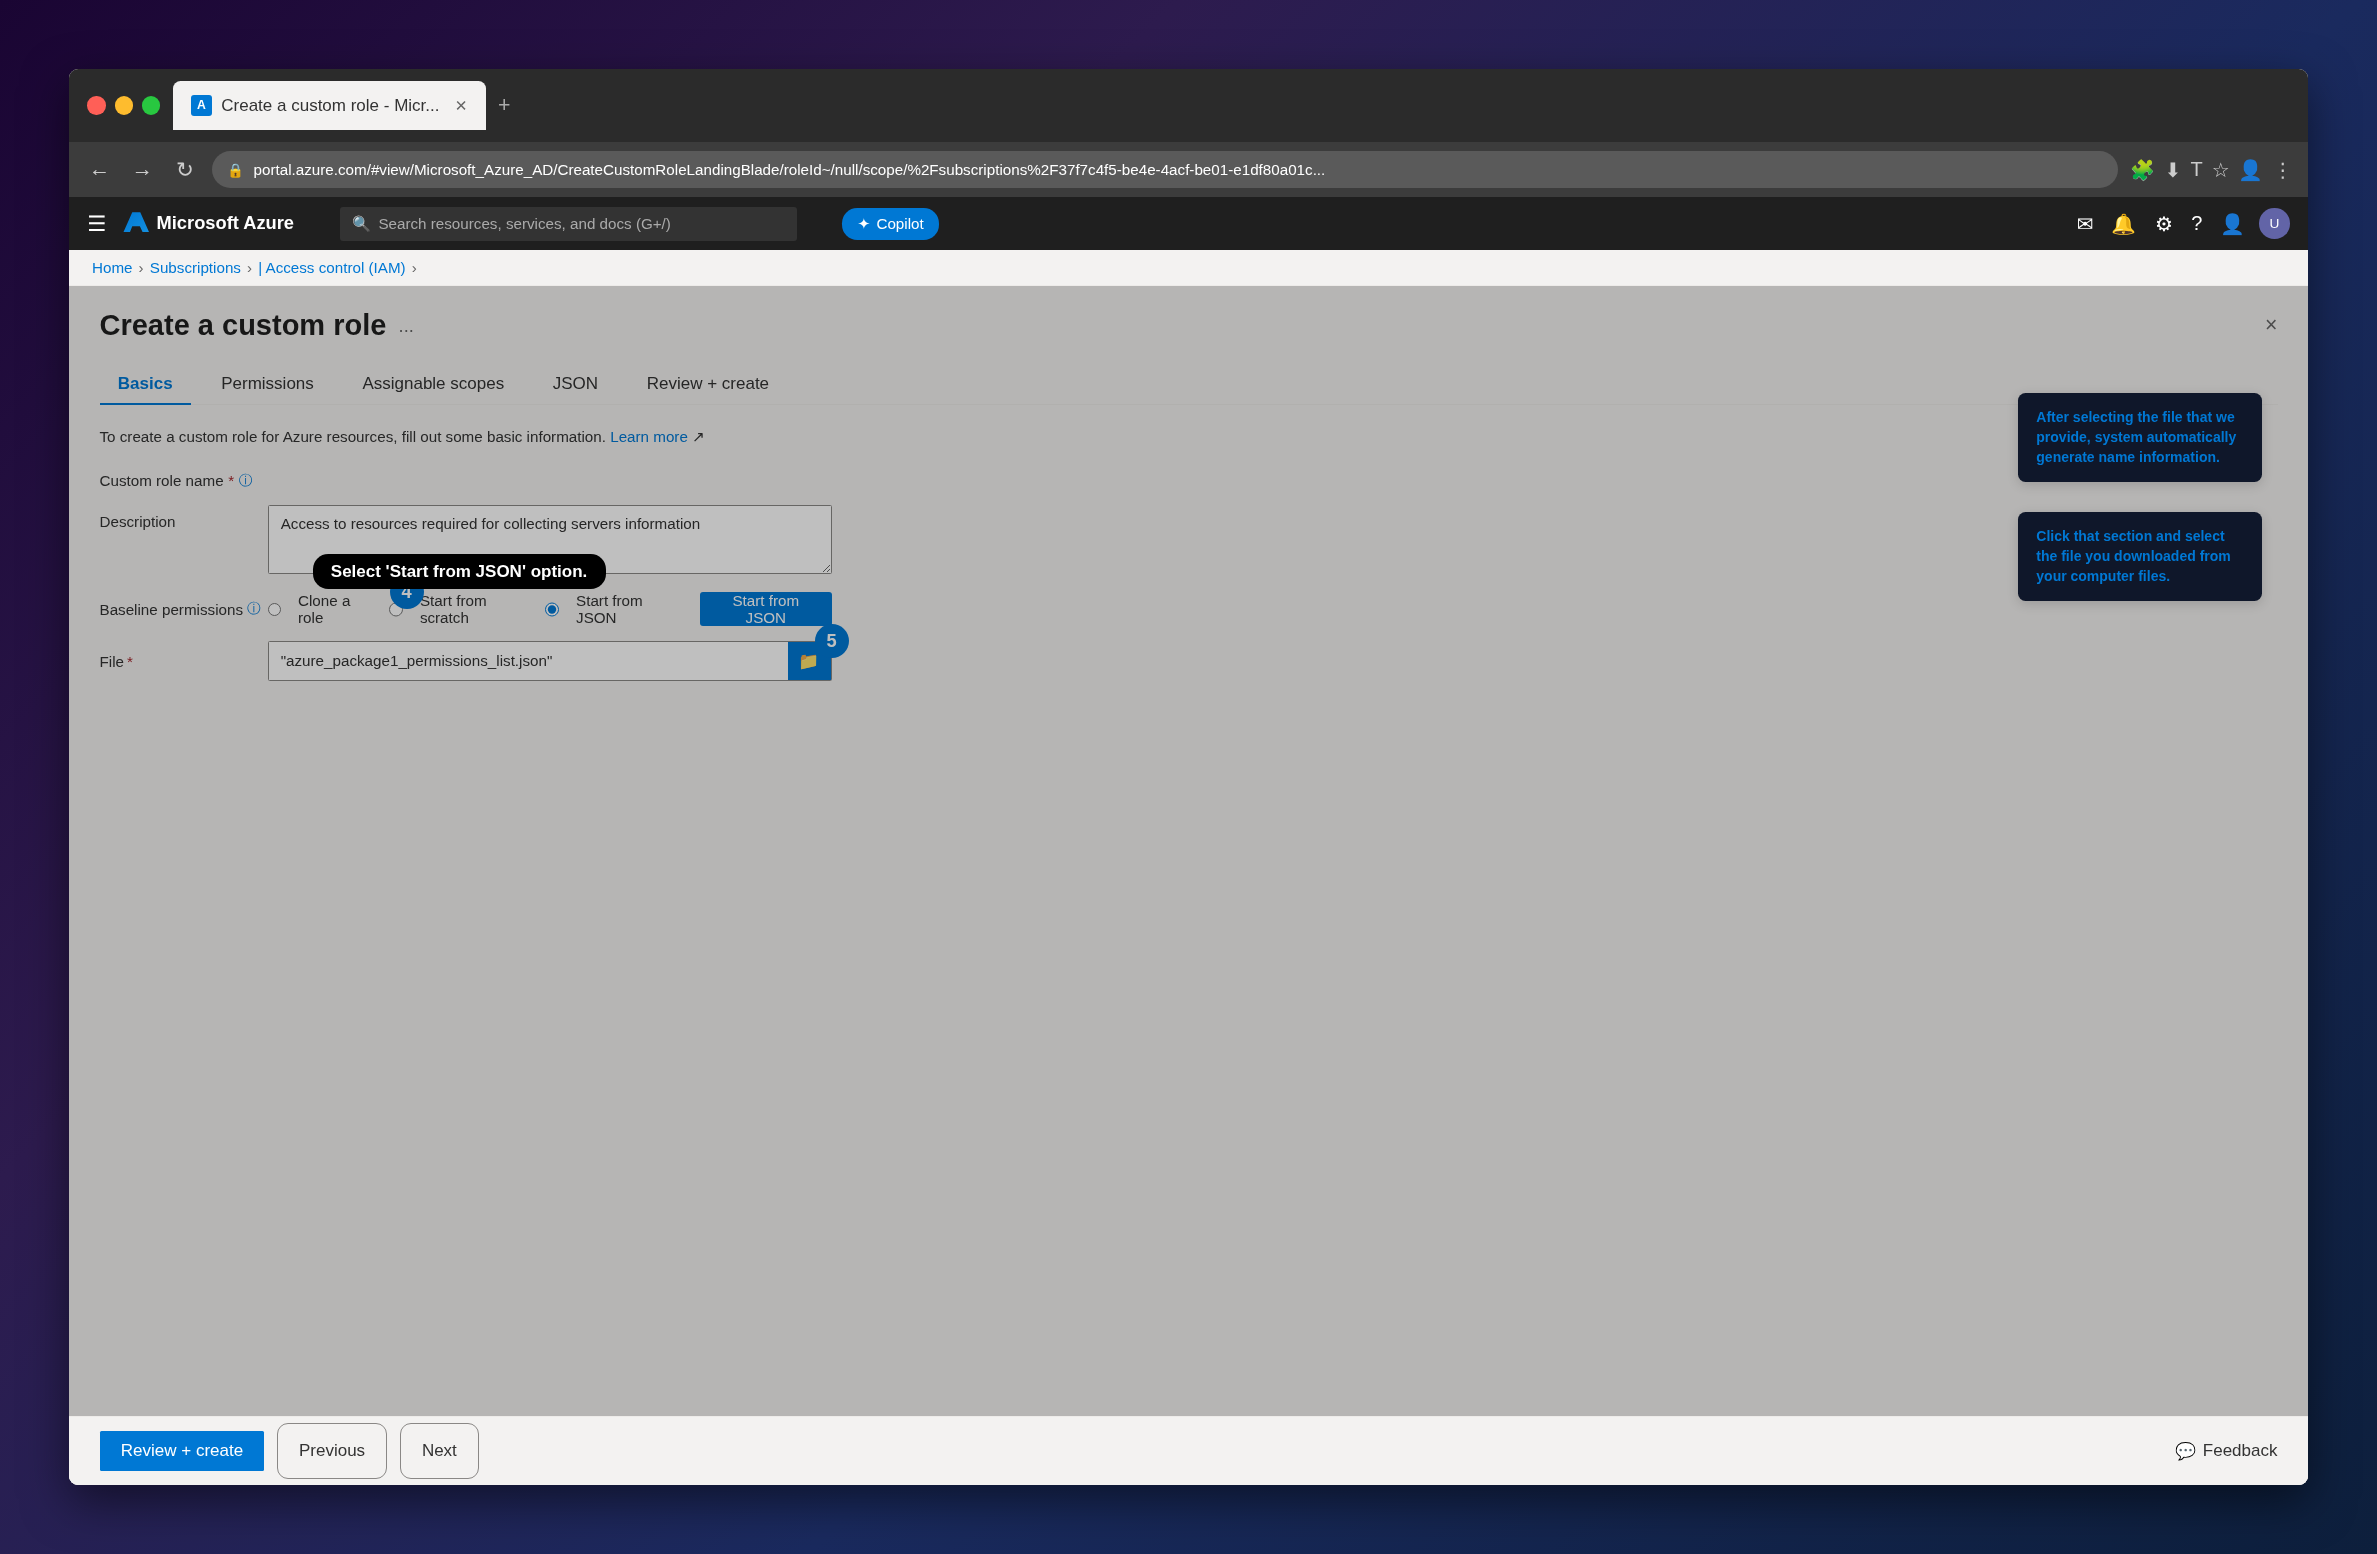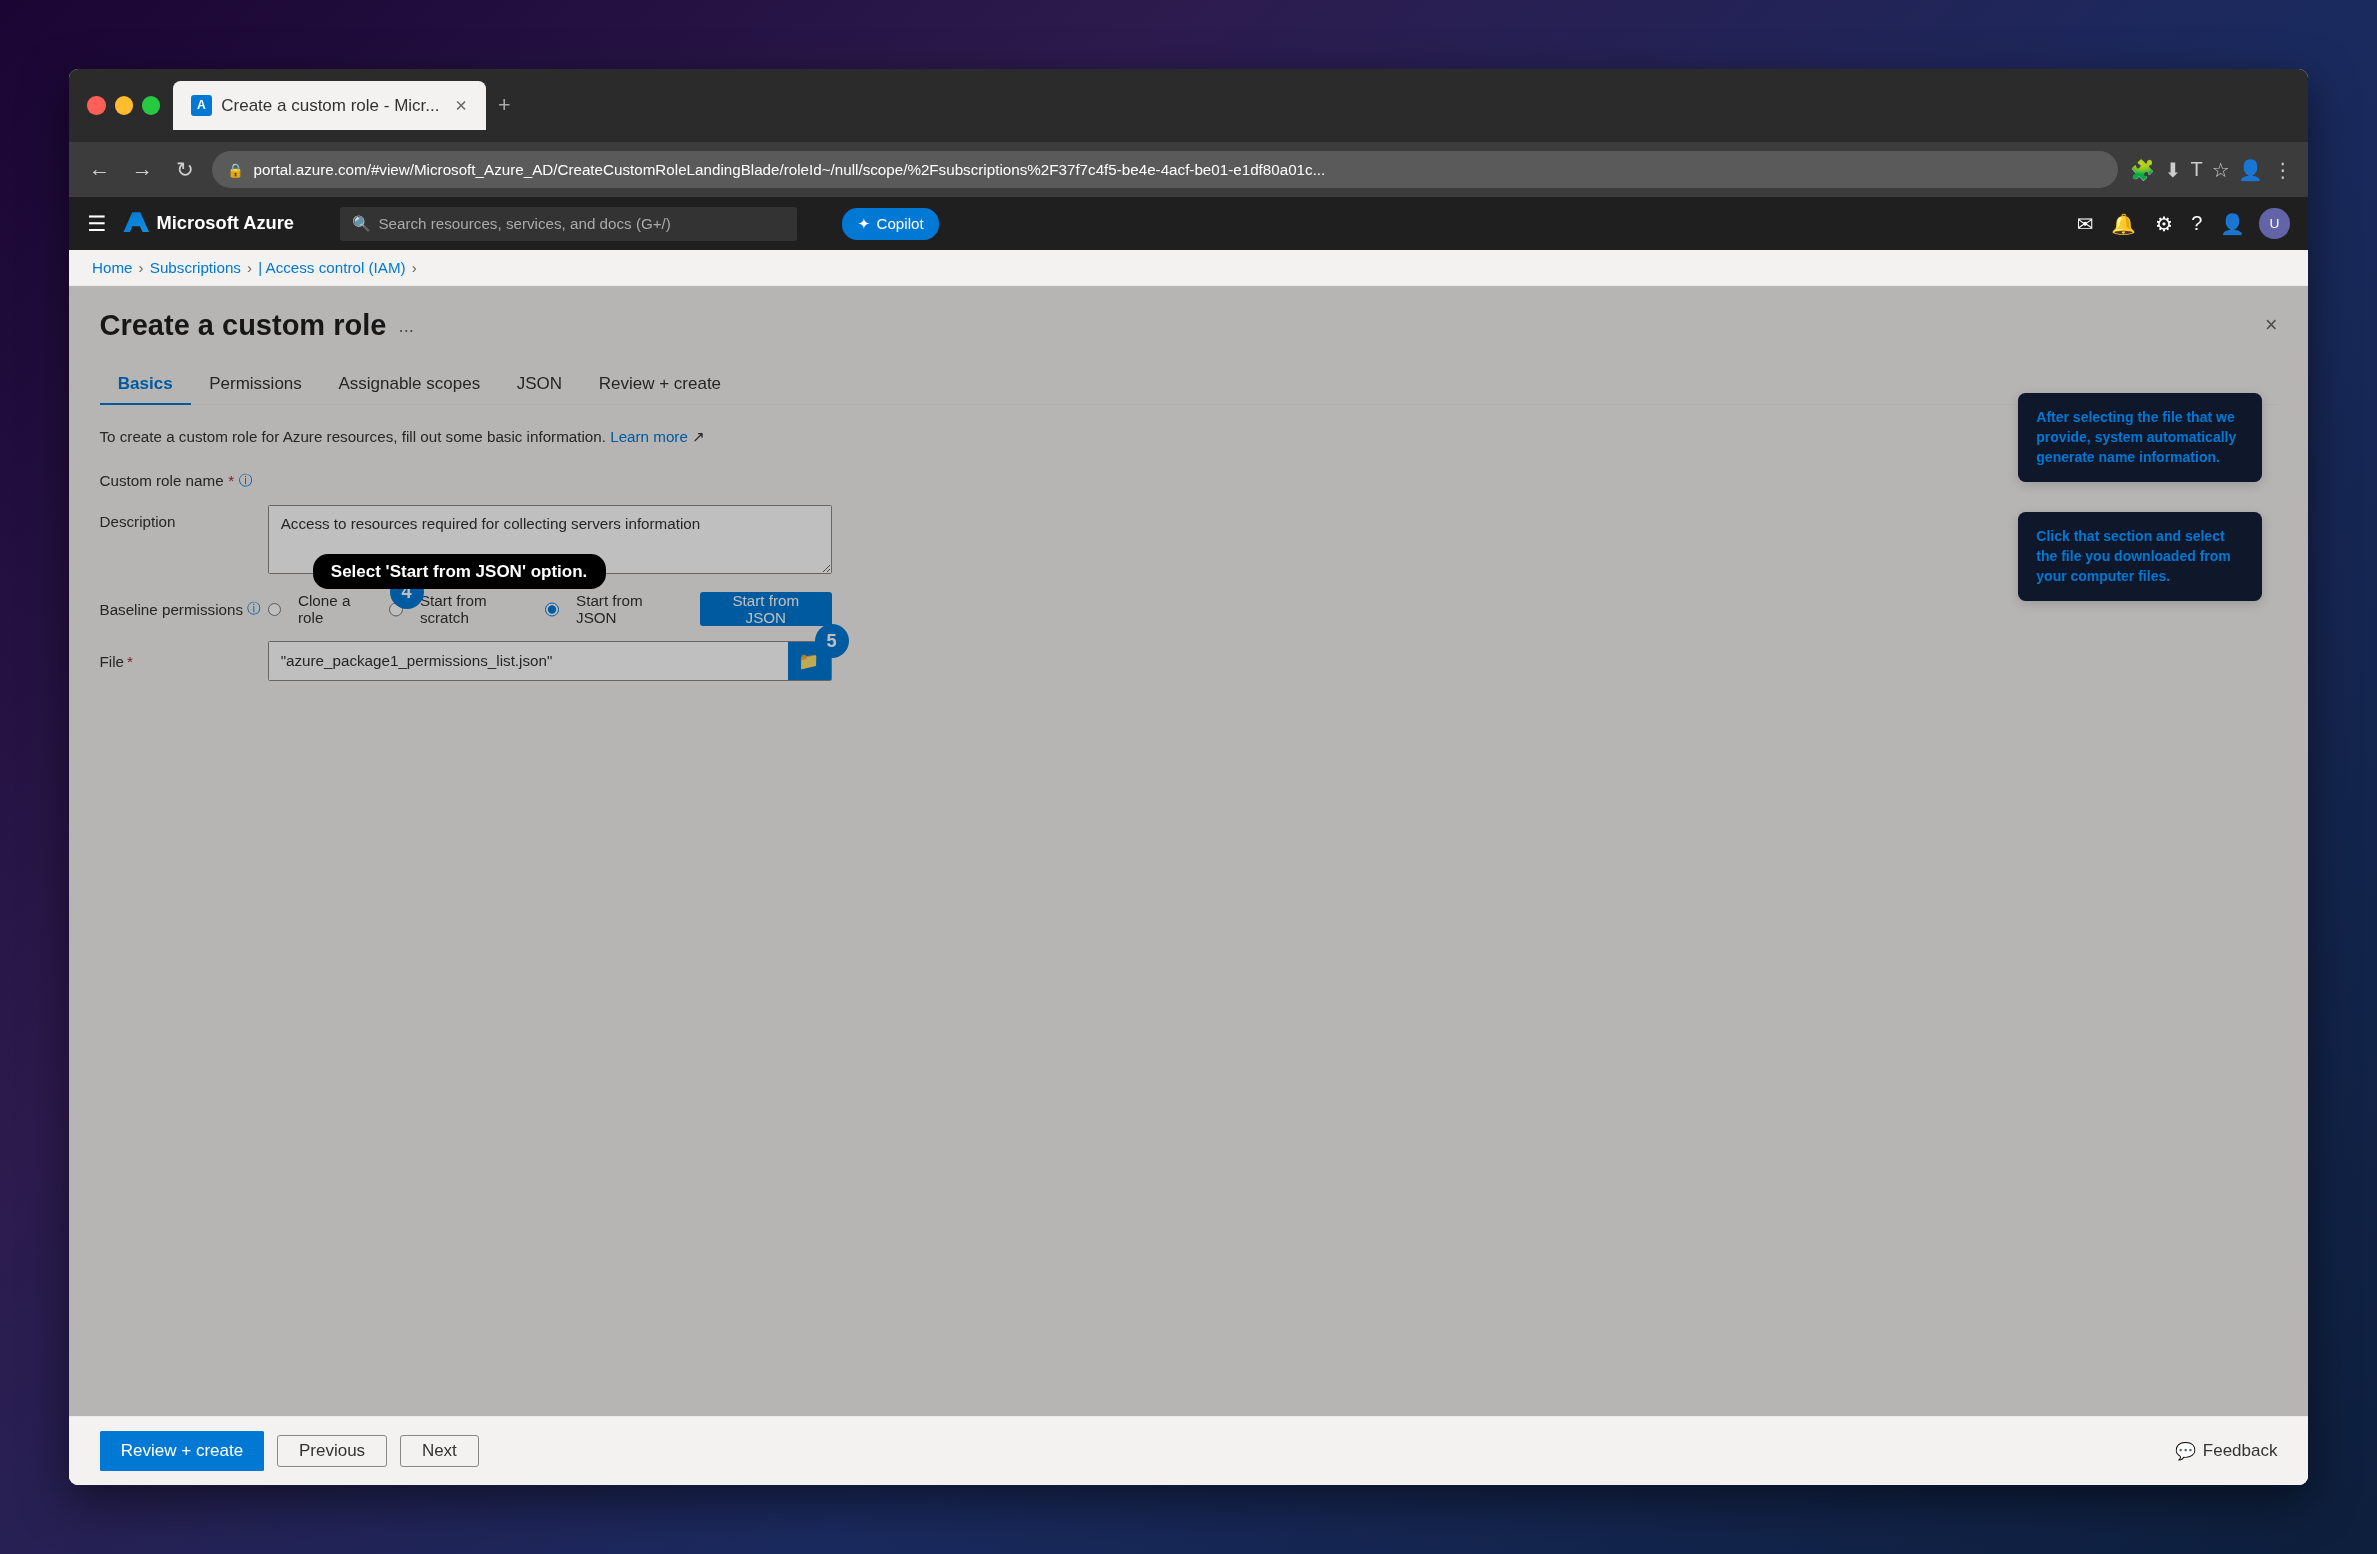--- a/index.html
+++ b/index.html
@@ -292,21 +292,21 @@
     .close-btn {
       margin-left: auto;
       color: #666;
       cursor: pointer;
       font-size: 21.3px;
     }
 
     
     .tab-nav {
       display: flex;
-      gap: 0;
+      gap: 12px;
       border-bottom: 1.5px solid #edebe9;
       margin-bottom: 23px;
     }
 
     .tab-item {
       padding: 9.1px 18.3px;
       font-size: 17px;
       color: #333;
       cursor: pointer;
       border-bottom: 2.3px solid transparent;
@@ -524,22 +524,22 @@
       height: 40px;
       padding: 0 21.3px;
       font-size: 17px;
       cursor: pointer;
     }
 
     .btn-secondary {
       background: transparent;
       color: #333;
       border: 0.8px solid #8a8886;
-      border-radius: 3px;
-      height: 32px;
+      border-radius: 11px;
+      height: 56px;
       padding: 0 21.3px;
       font-size: 17px;
       cursor: pointer;
     }
 
     .feedback-btn {
       margin-left: auto;
       display: flex;
       align-items: center;
       gap: 6.1px;

